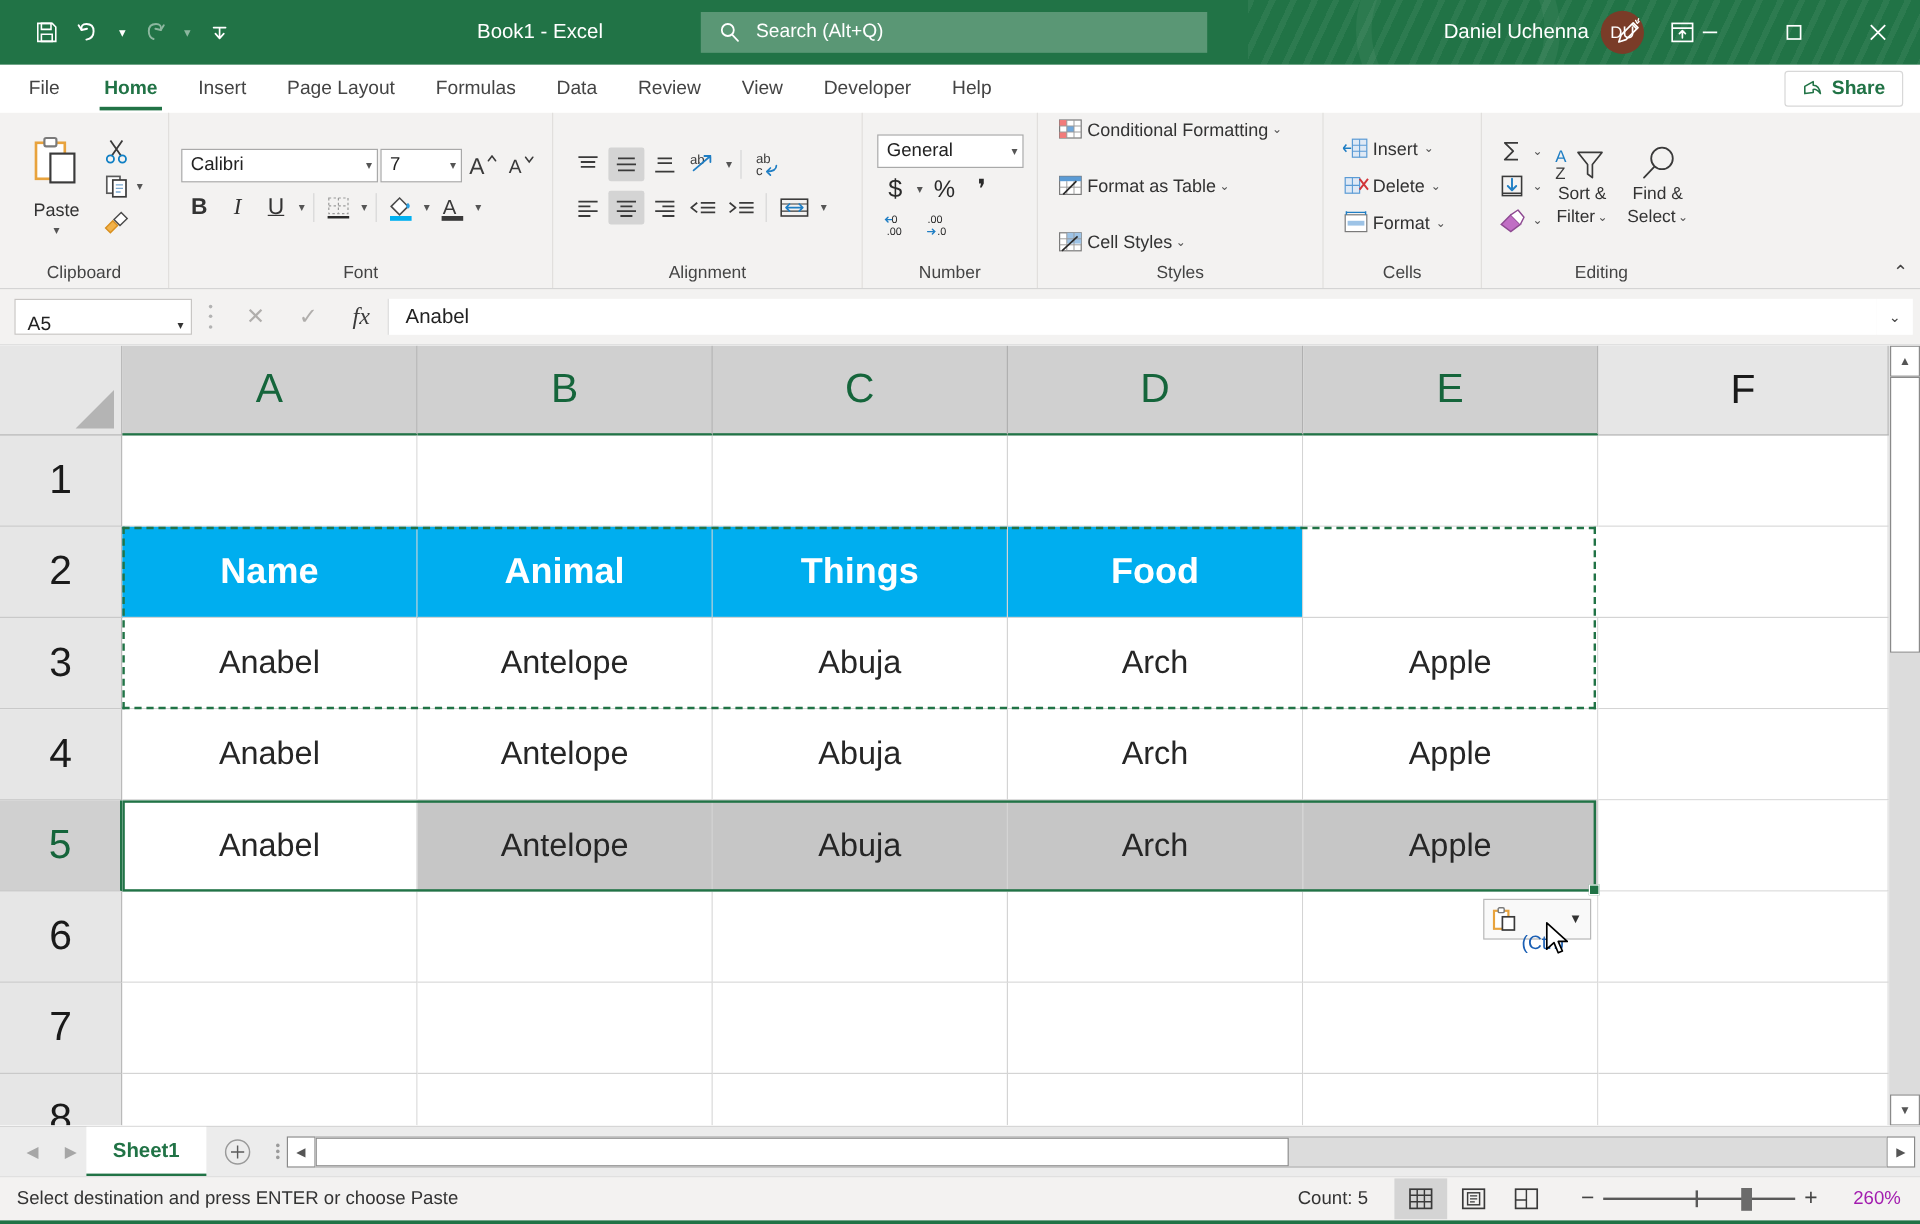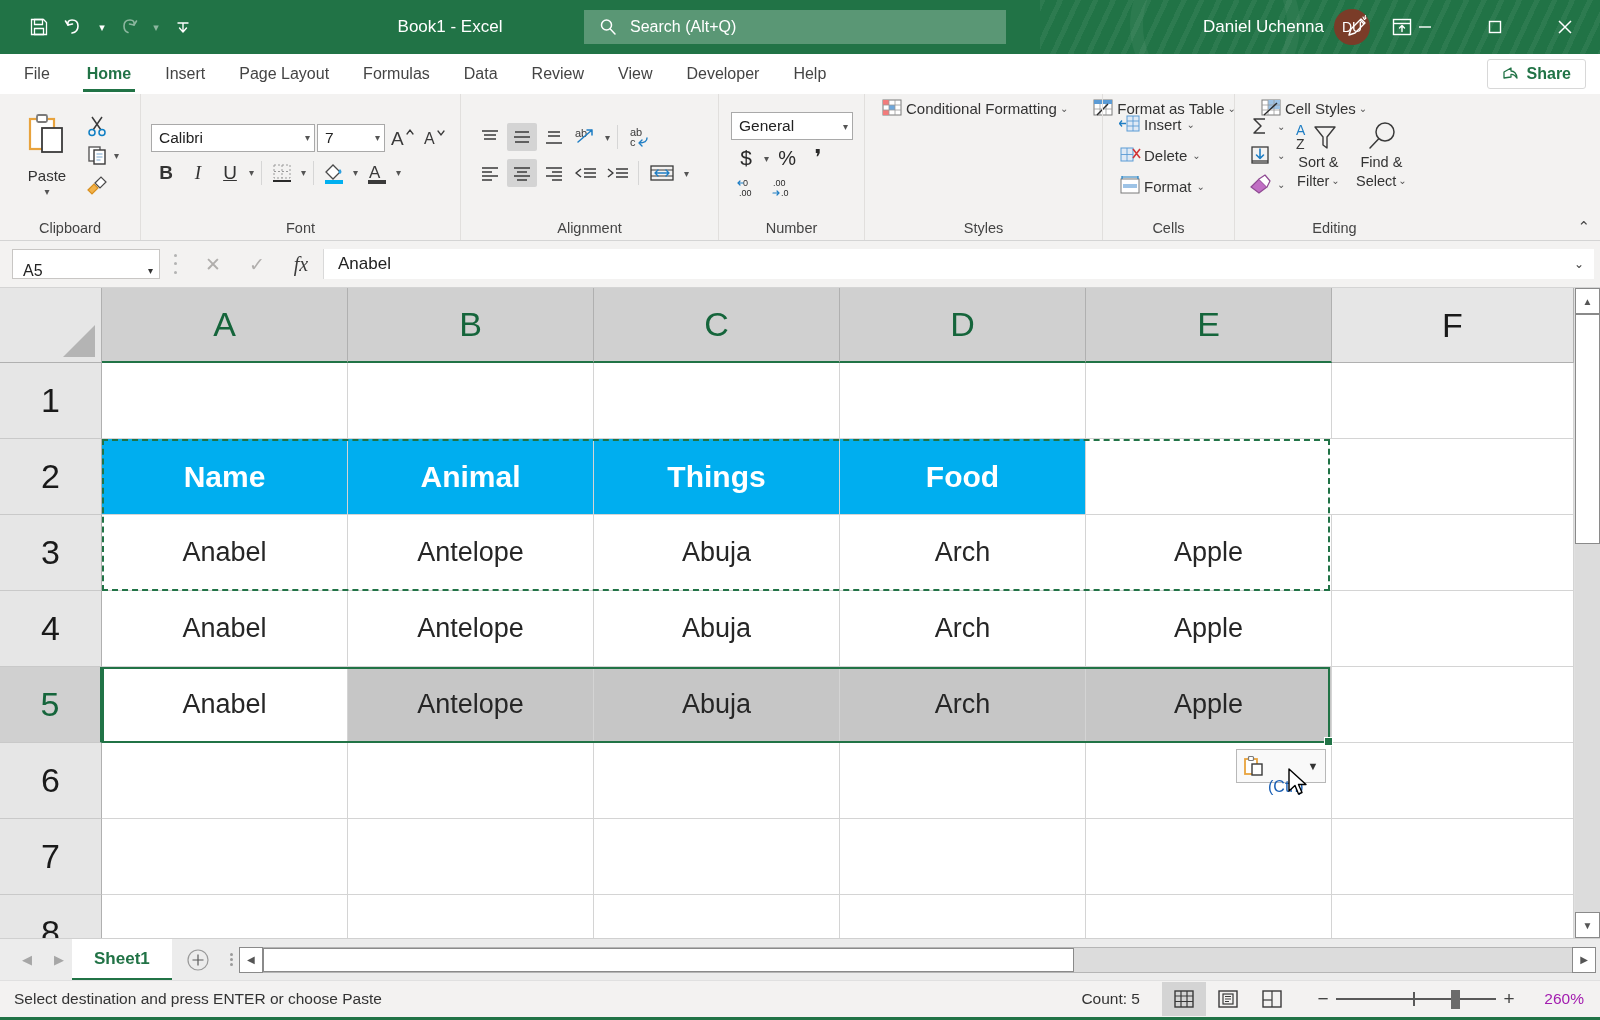--- a/index.html
+++ b/index.html
@@ -562,21 +562,21 @@
               <text x="10" y="20" font-size="9" font-family="Liberation Sans" fill="#2a2a2a">.0</text>
               <path d="M2 17 L8 17 M6 15 L8 17 L6 19" fill="none" stroke="#1f7ec4" stroke-width="1.2" stroke-linecap="round"></path>
             </svg>
         </span>
       </div>
     </div>
     <div class="rgroup-label">Number</div>
   </div>
 
   <div class="rgroup" style="width:238px">
-    <div class="rgroup-body" style="flex-direction:row;justify-content:space-between;align-items:flex-start;padding-left:12px;gap:16px">
+    <div class="rgroup-body" style="flex-direction:column;justify-content:space-between;align-items:flex-start;padding-left:12px;gap:16px">
       <div class="sbtn">
         <span>
           <svg width="22" height="22" viewBox="0 0 22 22">
               <rect x="2" y="3" width="18" height="15" fill="#fff" stroke="#7a7a7a" stroke-width="1"></rect>
               <rect x="2" y="3" width="6" height="5" fill="#f27b7b"></rect>
               <rect x="8" y="8" width="6" height="5" fill="#6fa8dc"></rect>
               <rect x="2" y="13" width="6" height="5" fill="#f27b7b"></rect>
               <path d="M8 3v15M14 3v15M2 8h18M2 13h18" stroke="#9a9a9a" stroke-width=".8"></path>
             </svg>
         </span>

